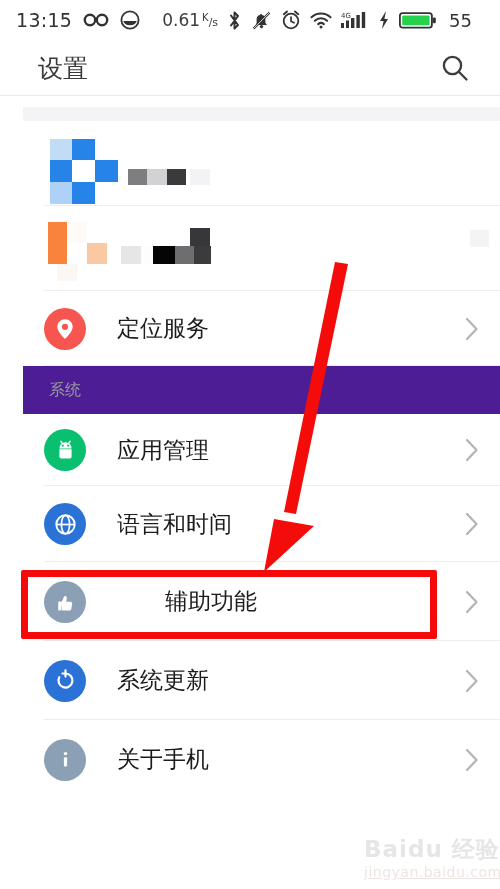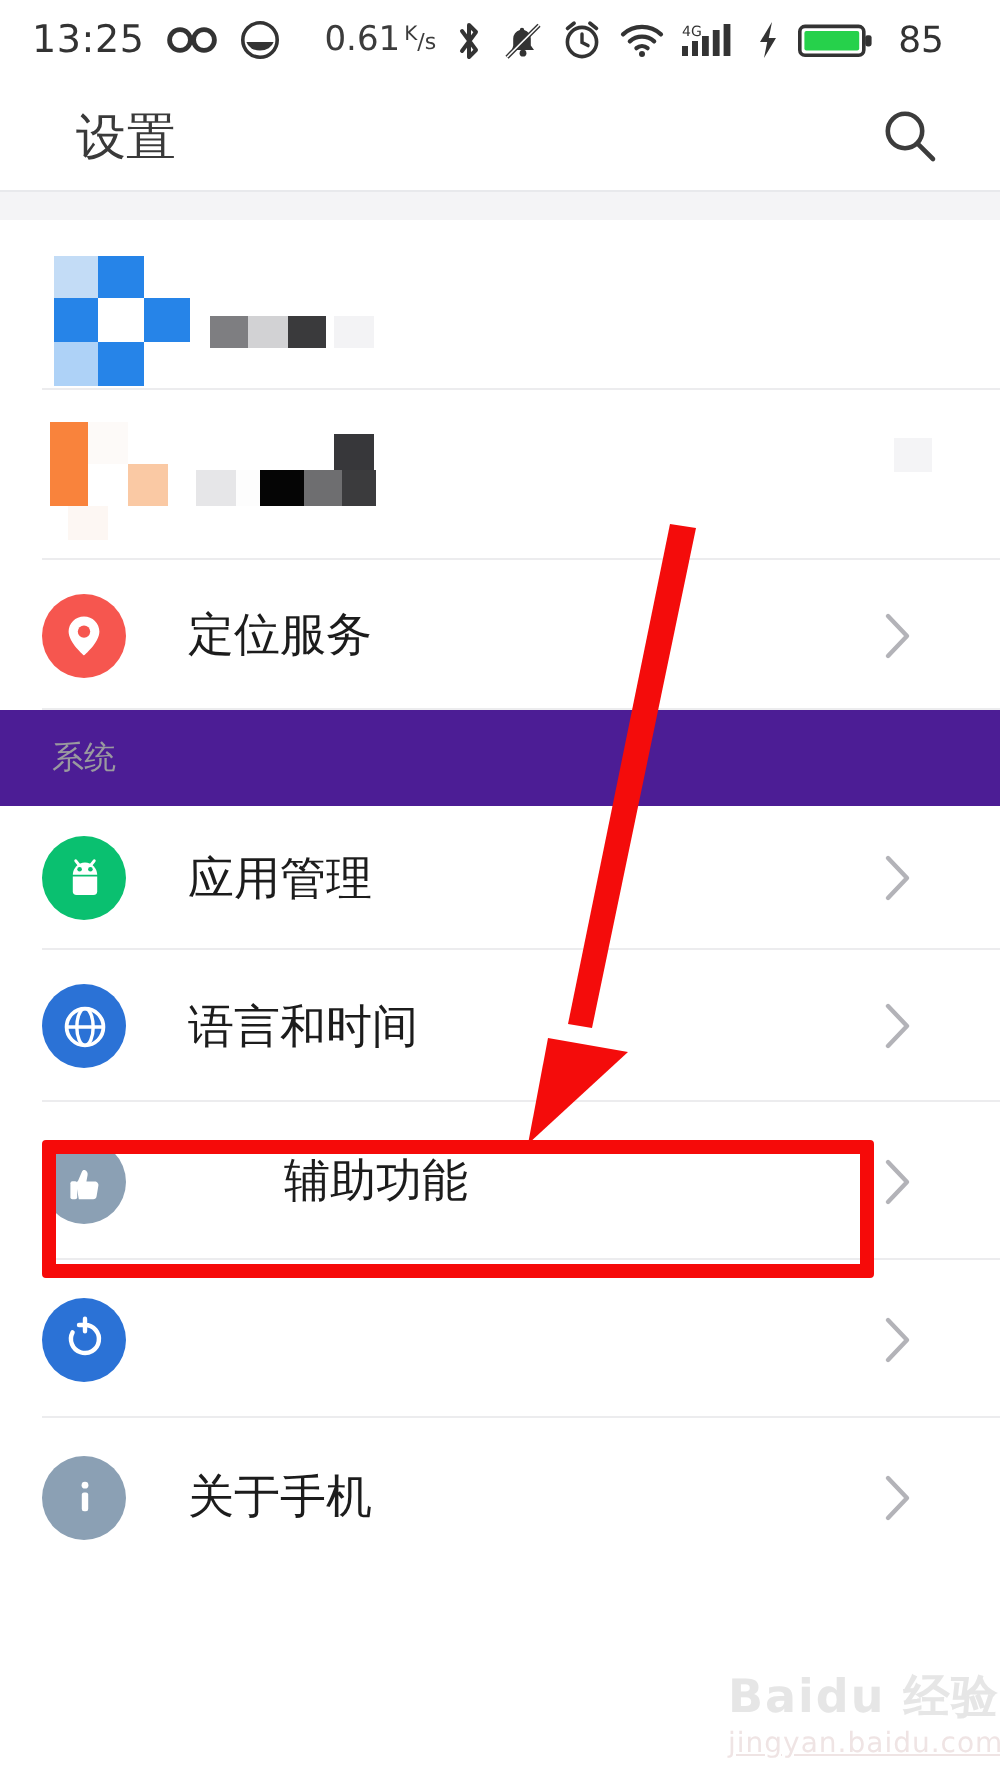--- a/index.html
+++ b/index.html
@@ -34,21 +34,21 @@
     font-size:25px; color:#3a3a3a; margin-left:38px;
     font-family:"DejaVu Sans", sans-serif; font-weight:400;
   }
   .search-btn{ margin-left:auto; margin-right:30px; line-height:0; }
 
   .thin-divider{
     position:absolute; left:0; width:500px; height:1px; background:#e8e9ec;
   }
 
   
-  .list{ position:absolute; top:96px; left:0; width:500px; }
+  .list{ position:absolute; top:107px; left:0; width:500px;padding-left:23px; }
   .sect-gap{ width:500px; background:#f4f4f6; }
   .row{
     position:relative; width:500px; display:flex; align-items:center;
     background:#fff;
   }
   .row .ico{
     width:42px; height:42px; margin-left:21px; border-radius:50%;
     display:flex; align-items:center; justify-content:center; flex:0 0 auto;
   }
   .row .label{
@@ -85,21 +85,21 @@
   .wm-main{ font-size:23px; font-weight:bold; letter-spacing:1px; line-height:1; color:#e6e6e6;}
   .wm-sub{ font-size:14px; margin-top:3px; color:#efe4e4; letter-spacing:.5px;text-decoration:underline; }
 </style>
 </head>
 <body>
 
 <div id="screen">
 
   <div class="statusbar">
     <div class="sb-left">
-      <span class="sb-clock">13:25</span>
+      <span class="sb-clock">13:15</span>
       <span class="ic">
         <svg width="26" height="16" viewBox="0 0 26 16">
             <g fill="none" stroke="#333" stroke-width="2.4">
           <circle cx="7" cy="8" r="5.2"></circle>
               <circle cx="19" cy="8" r="5.2"></circle>
             </g>
           </svg>
       </span>
       <span class="ic">
         <svg width="20" height="20" viewBox="0 0 20 20">
@@ -158,21 +158,21 @@
             <path d="M8 1 L2 11 h3.6 L4 19 L10 9 H6.4 Z" fill="#333"></path>
           </svg>
       </span>
       <span class="ic">
         <svg width="38" height="19" viewBox="0 0 38 19">
           <rect x="0.9" y="2.2" width="32" height="14.4" rx="2.6" fill="none" stroke="#333" stroke-width="1.8"></rect>
           <rect x="3.2" y="4.5" width="27.4" height="9.8" rx="1" fill="#26d14b"></rect>
           <rect x="33.6" y="6.6" width="3.2" height="5.6" rx="1.2" fill="#333"></rect>
         </svg>
       </span>
-      <span class="batt-num">85</span>
+      <span class="batt-num">55</span>
     </div>
   </div>
 
   <div class="titlebar">
     <span class="title-text">设置</span>
     <span class="search-btn">
       <svg width="30" height="30" viewBox="0 0 30 30">
         <circle cx="12.5" cy="12.5" r="8.6" fill="none" stroke="#3c3c3c" stroke-width="2.3"></circle>
         <line x1="18.8" y1="18.8" x2="26.5" y2="26.5" stroke="#3c3c3c" stroke-width="2.3" stroke-linecap="round"></line>
       </svg>
@@ -289,20 +289,21 @@
       <div class="row-sep"></div>
     </div>
 
     <div class="row" style="height:79px;">
       <span class="ico" style="background:#2b72d6;">
         <svg width="27" height="27" viewBox="0 0 27 27">
           <path d="M13.5 6.5a7 7 0 1 1-6.2 3.7" fill="none" stroke="#fff" stroke-width="2.2" stroke-linecap="round"></path>
           <path d="M13.5 3.4v6.2 M10.5 6.5h3" fill="none" stroke="#fff" stroke-width="2.2" stroke-linecap="round"></path>
         </svg>
       </span>
+      <span class="label">系统更新</span>
       <span class="chev">
         <svg width="16" height="26" viewBox="0 0 16 26">
             <path d="M3 3 L12.5 13 L3 23" fill="none" stroke="#b3b3b8" stroke-width="2.2" stroke-linecap="round" stroke-linejoin="round"></path>
           </svg>
       </span>
       <div class="row-sep"></div>
     </div>
 
     <div class="row" style="height:79px;">
       <span class="ico" style="background:#8ba0b4;">

